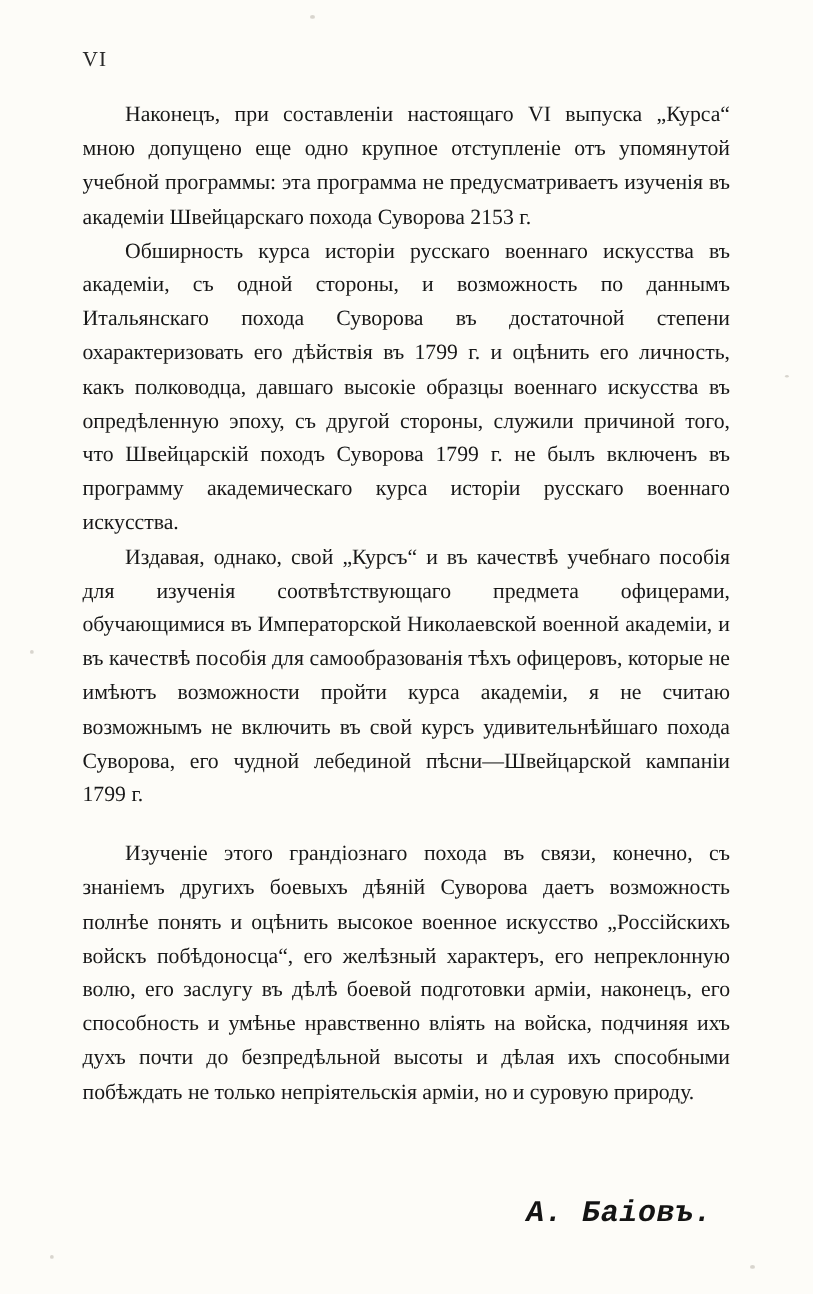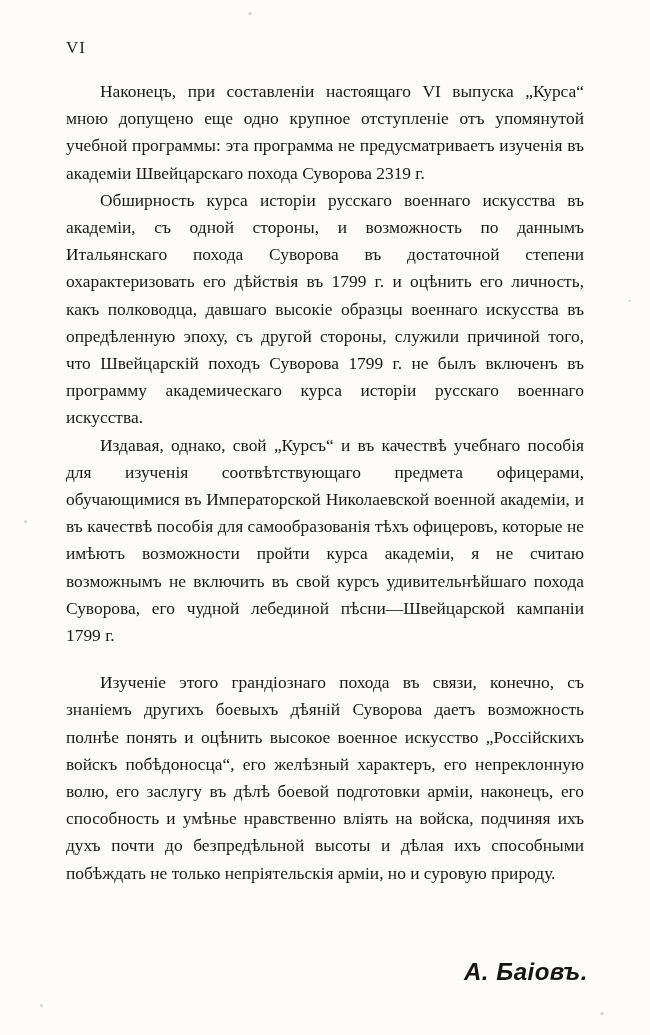--- a/index.html
+++ b/index.html
@@ -44,23 +44,23 @@
     margin: 0 0 0 0;
     text-indent: 34px;
     text-align: justify;
   }
   .para:last-of-type {
     margin-bottom: 0;
     margin-top: 20px;
   }
   .signature {
     position: absolute;
-    right: 62px;
+    right: 80px;
     top: 958px;
-    font-family: Liberation Sans, sans-serif;
+    font-family: Liberation Mono, monospace;
     font-style: italic;
     font-size: 24px;
     font-weight: bold;
     color: #141414;
     letter-spacing: 0.5px;
   }
   .speck {
     position: absolute;
     background: #b9b5ab;
     border-radius: 50%;
@@ -73,21 +73,21 @@
   .s5 { left: 600px; top: 1012px; width: 4px; height: 3px; }
 </style>
 </head>
 <body>
 
 <div class="page">
 
   <div class="page-number">VI</div>
 
   <div class="body-text">
-    <p class="para">Наконецъ, при составленіи настоящаго VI выпуска „Курса“ мною допущено еще одно крупное отступленіе отъ упомянутой учебной программы: эта программа не предусматриваетъ изученія въ академіи Швейцарскаго похода Суворова 2319 г.</p>
+    <p class="para">Наконецъ, при составленіи настоящаго VI выпуска „Курса“ мною допущено еще одно крупное отступленіе отъ упомянутой учебной программы: эта программа не предусматриваетъ изученія въ академіи Швейцарскаго похода Суворова 2153 г.</p>
     <p class="para">Обширность курса исторіи русскаго военнаго искусства въ академіи, съ одной стороны, и возможность по даннымъ Итальянскаго похода Суворова въ достаточной степени охарактеризовать его дѣйствія въ 1799 г. и оцѣнить его личность, какъ полководца, давшаго высокіе образцы военнаго искусства въ опредѣленную эпоху, съ другой стороны, служили причиной того, что Швейцарскій походъ Суворова 1799 г. не былъ включенъ въ программу академическаго курса исторіи русскаго военнаго искусства.</p>
     <p class="para">Издавая, однако, свой „Курсъ“ и въ качествѣ учебнаго пособія для изученія соотвѣтствующаго предмета офицерами, обучающимися въ Императорской Николаевской военной академіи, и въ качествѣ пособія для самообразованія тѣхъ офицеровъ, которые не имѣютъ возможности пройти курса академіи, я не считаю возможнымъ не включить въ свой курсъ удивительнѣйшаго похода Суворова, его чудной лебединой пѣсни—Швейцарской кампаніи 1799 г.</p>
     <p class="para">Изученіе этого грандіознаго похода въ связи, конечно, съ знаніемъ другихъ боевыхъ дѣяній Суворова даетъ возможность полнѣе понять и оцѣнить высокое военное искусство „Россійскихъ войскъ побѣдоносца“, его желѣзный характеръ, его непреклонную волю, его заслугу въ дѣлѣ боевой подготовки арміи, наконецъ, его способность и умѣнье нравственно вліять на войска, подчиняя ихъ духъ почти до безпредѣльной высоты и дѣлая ихъ способными побѣждать не только непріятельскія арміи, но и суровую природу.</p>
   </div>
 
   <div class="signature">А. Баіовъ.</div>
 
   <div class="speck s1"></div>
   <div class="speck s2"></div>
   <div class="speck s3"></div>

